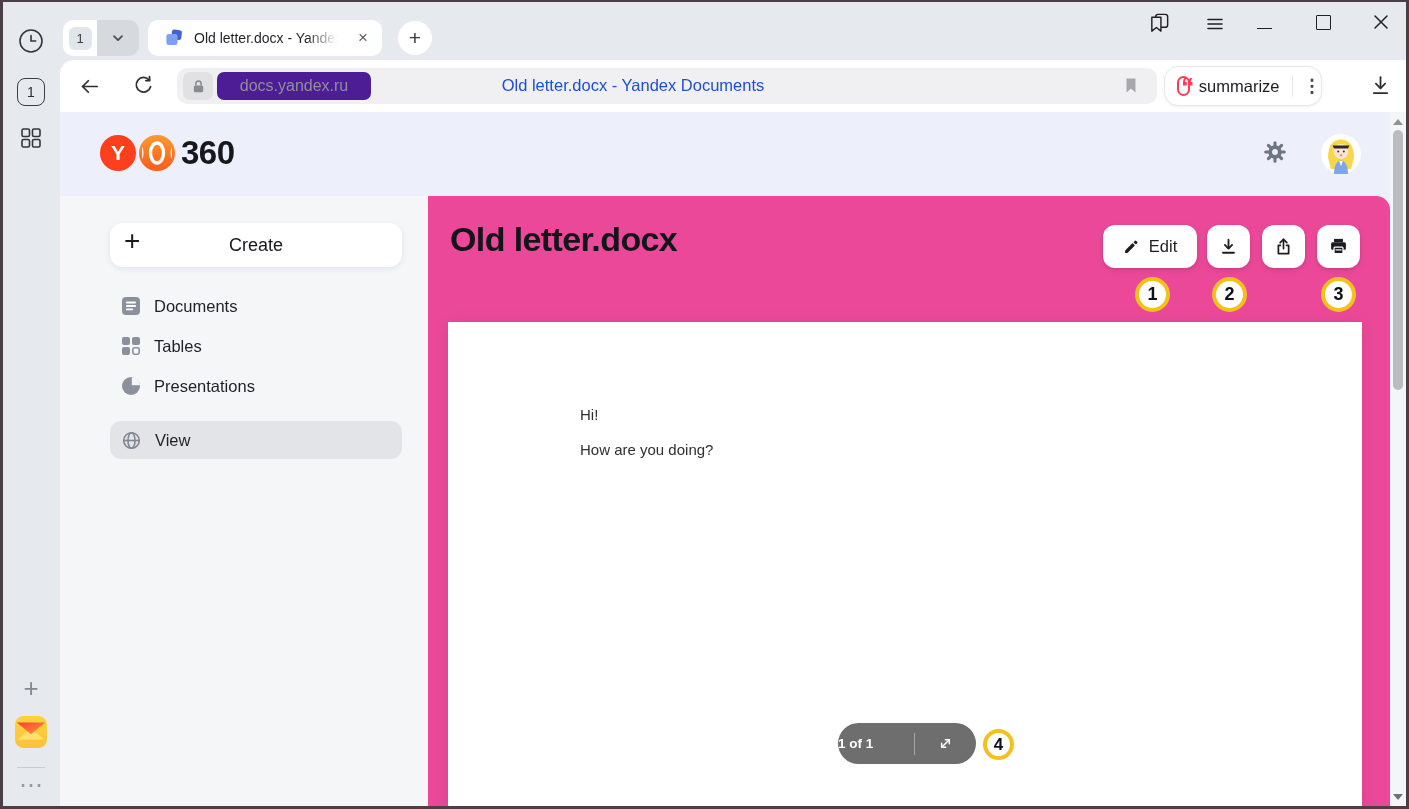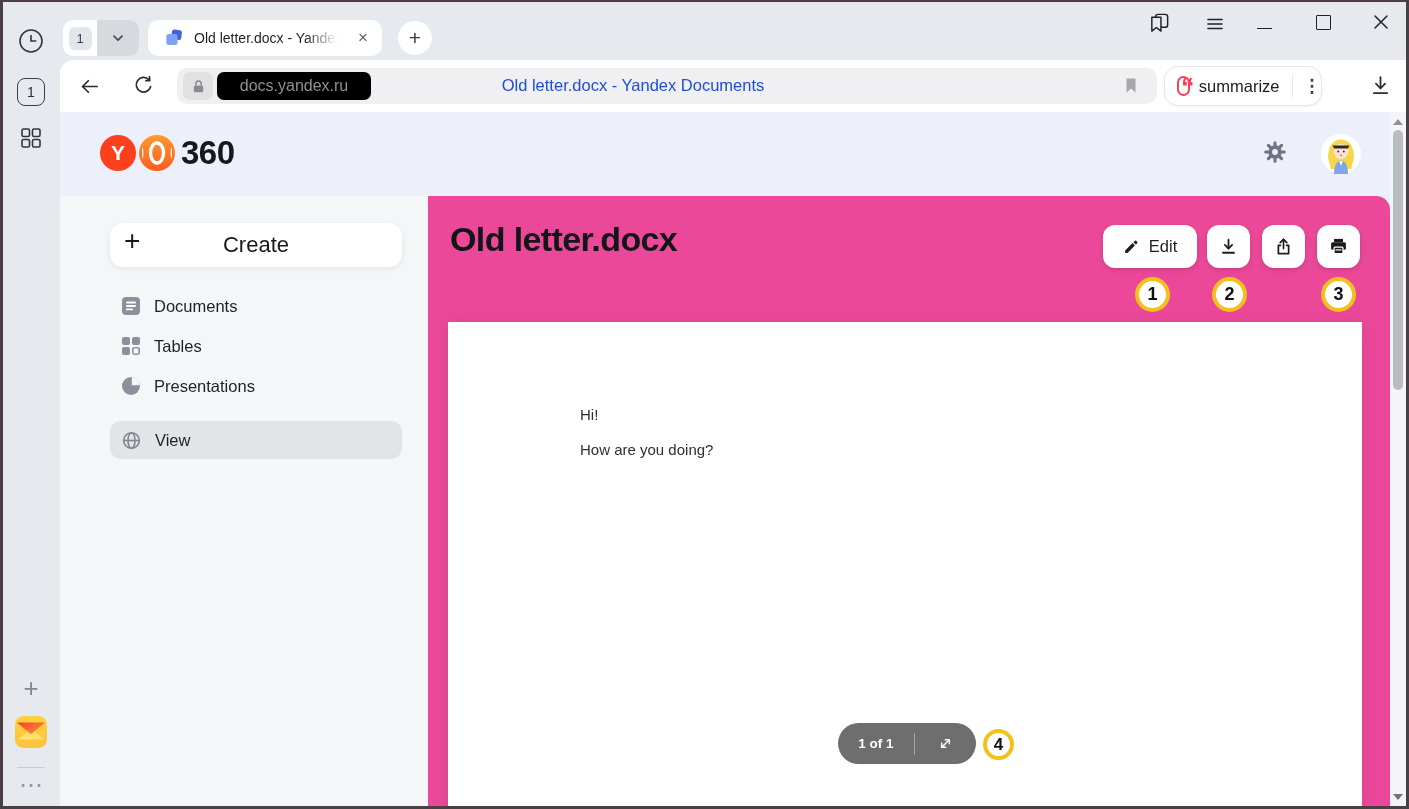--- a/index.html
+++ b/index.html
@@ -27,21 +27,21 @@
   .tab-group-right{width:42px;height:36px;background:#d6dade;}
 
   .active-tab{left:148px;top:20px;width:234px;height:36px;background:#fff;border-radius:10px;}
   .tab-title{position:absolute;left:46px;top:10px;width:152px;height:18px;overflow:hidden;white-space:nowrap;font-size:14px;color:#1e2024;}
   .tab-fade{position:absolute;left:158px;top:2px;width:42px;height:32px;background:linear-gradient(to right,rgba(255,255,255,0),#fff 75%);}
   .tab-close{position:absolute;right:8px;top:7px;width:22px;height:22px;font-size:17px;color:#5c5f66;}
   .new-tab{left:398px;top:21px;width:34px;height:34px;border-radius:50%;background:#fff;font-size:21px;font-weight:300;color:#3a3d42;}
 
   .omnibox{left:177px;top:68px;width:980px;height:36px;background:#f0f0f2;border-radius:10px;}
   .lock-badge{position:absolute;left:6px;top:4px;width:30px;height:28px;background:#e1e1e4;border-radius:7px;}
-  .domain-pill{position:absolute;left:40px;top:4px;width:154px;height:28px;background:#000000;border-radius:7px;font-size:16px;color:#8f9095;}
+  .domain-pill{position:absolute;left:40px;top:4px;width:154px;height:28px;background:#4c1d95;border-radius:7px;font-size:16px;color:#8f9095;}
   .omni-title{position:absolute;left:286px;top:8px;width:340px;text-align:center;font-size:16.5px;color:#1d4ed8;}
   .omni-flag{position:absolute;right:18px;top:9px;}
   .summarize-pill{left:1164px;top:66px;width:158px;height:40px;background:#fff;border:1px solid #e7e7ea;border-radius:14px;box-shadow:0 1px 3px rgba(0,0,0,.06);box-sizing:border-box;}
   .quote-box{width:23px;height:20px;border:2.2px solid #fb3f54;border-radius:7px;position:relative;margin-left:12px;box-sizing:border-box;}
   .quote-box span{position:absolute;left:2px;top:-3px;font-size:27px;line-height:27px;color:#fb3f54;font-weight:700;letter-spacing:-2px;}
   .summarize-label{margin-left:9px;font-size:16.5px;color:#1c1d21;}
   .pill-divider{width:1px;height:22px;background:#e6e6e9;margin-left:12px;}
   .kebab{margin-left:11px;font-size:18px;color:#3f4146;font-weight:700;}
 
   
@@ -52,35 +52,35 @@
   .service-selected .s-label{color:#15161a;}
   .s-icon{width:34px;height:34px;margin-top:7px;}
   .cal-icon{width:34px;height:34px;margin-top:7px;border-radius:8px;background:linear-gradient(180deg,#fb4d3c,#e52b2b);color:#fff;font-weight:700;font-size:16px;}
   .more-dots{width:34px;height:34px;margin-top:7px;font-size:25px;color:#9ba1a9;letter-spacing:1px;}
   .avatar-badge{left:1342px;top:121px;min-width:30px;height:20px;padding:0 5px;background:#fd3f30;border-radius:11px;color:#fff;font-size:12.5px;font-weight:700;z-index:5;}
 
   
   .panel{left:60px;top:196px;width:368px;height:613px;background:#f5f6f8;}
   .create-btn{position:absolute;left:50px;top:27px;width:292px;height:44px;background:#fff;border-radius:13px;box-shadow:0 2px 6px rgba(27,31,59,.08);}
   .create-plus{position:absolute;left:14px;top:2px;font-size:28px;font-weight:300;color:#17181c;}
-  .create-label{width:100%;text-align:center;font-size:22px;font-weight:500;color:#17181c;}
+  .create-label{width:100%;text-align:center;font-size:18px;font-weight:500;color:#17181c;}
   .p-item{position:absolute;left:50px;width:292px;height:36px;display:flex;align-items:center;padding-left:12px;box-sizing:border-box;}
   .p-item .p-label{margin-left:14px;font-size:16.5px;color:#1f2127;}
   .p-item-selected{height:38px;background:#e3e4e8;border-radius:11px;}
 
   
   .main{left:428px;top:196px;width:962px;height:613px;background:#ec4899;border-top-right-radius:14px;}
   .doc-title{position:absolute;left:22px;top:24px;font-size:34px;font-weight:700;color:#141519;letter-spacing:-0.6px;}
   .btn{position:absolute;top:29px;height:43px;background:#fff;border-radius:12px;box-shadow:0 1px 3px rgba(0,0,0,.12),0 3px 9px rgba(0,0,0,.07);}
   .edit-btn{left:675px;width:94px;}
   .edit-label{margin-left:9px;font-size:16.5px;font-weight:500;color:#1d1e22;}
   .page{position:absolute;left:20px;top:126px;width:914px;height:487px;background:#fff;box-shadow:0 2px 14px rgba(60,64,72,.15);}
   .doc-line{position:absolute;left:132px;font-size:15px;color:#2f2f31;}
   .pager{position:absolute;left:410px;top:527px;width:138px;height:41px;background:#6e6e6e;border-radius:21px;display:flex;align-items:center;}
-  .pager-label{width:76px;text-align:center;color:#fff;font-size:13.5px;font-weight:600;}
+  .pager-label{width:76px;text-align:left;color:#fff;font-size:13.5px;font-weight:600;}
   .pager-divider{width:1px;height:22px;background:rgba(255,255,255,.38);}
   .ann{position:absolute;background:#fff;border:4.5px solid #f2c11c;border-radius:50%;color:#101114;font-weight:800;z-index:60;box-sizing:border-box;}
   .ann-lg{width:35px;height:35px;font-size:18px;}
   .ann-sm{width:31px;height:31px;font-size:17px;}
 
   
   .scrollbar{left:1390px;top:112px;width:16px;height:697px;background:#f4f5f6;z-index:40;}
   .sb-thumb{position:absolute;left:3px;top:18px;width:10px;height:260px;background:#b9bcc1;border-radius:5px;}
   .tri-up{position:absolute;left:3px;top:7px;width:0;height:0;border-left:5px solid transparent;border-right:5px solid transparent;border-bottom:6px solid #8f9296;}
   .tri-down{position:absolute;left:3px;bottom:9px;width:0;height:0;border-left:5px solid transparent;border-right:5px solid transparent;border-top:6px solid #6f7276;}

